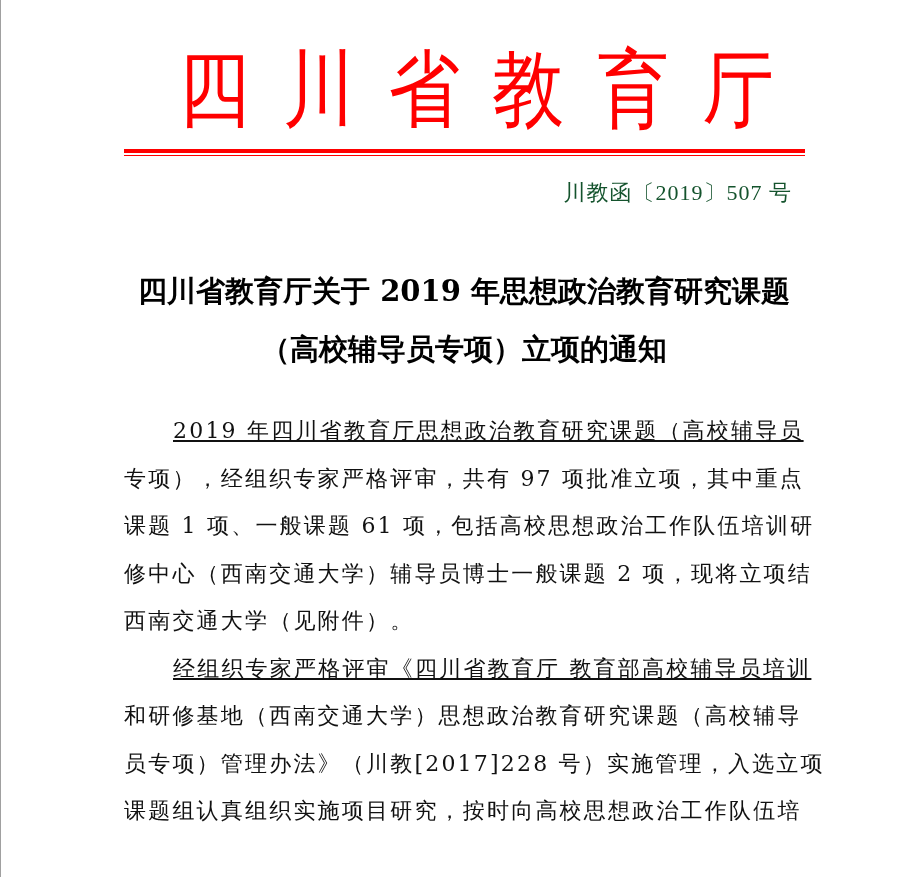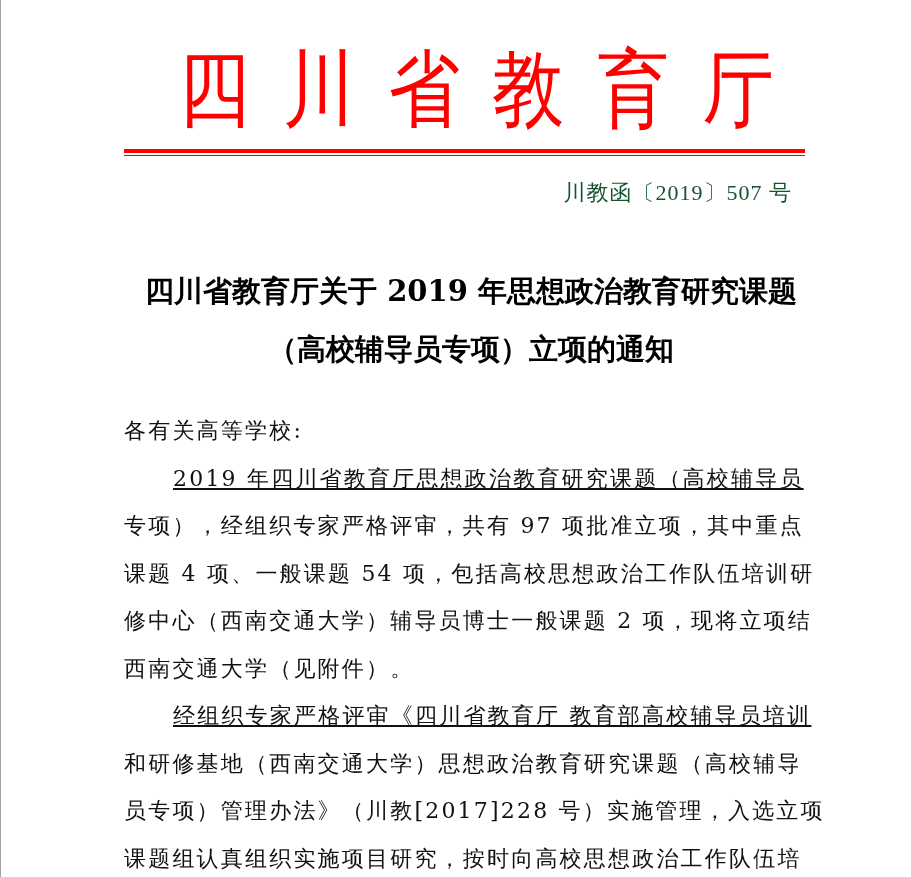--- a/index.html
+++ b/index.html
@@ -66,21 +66,21 @@
       top: 178px;
       font-family: "Liberation Serif", "DejaVu Serif", serif;
       font-size: 22px;
       line-height: 30px;
       color: #14532d;
       letter-spacing: 1px;
       white-space: nowrap;
     }
     .title {
       position: absolute;
-      left: 130px;
+      left: 123px;
       top: 262px;
       width: 680px;
       text-align: center;
       font-family: "DejaVu Serif", "Liberation Serif", serif;
       font-weight: bold;
       font-size: 29px;
       line-height: 58px;
       color: #000000;
     }
     .title-line {
@@ -131,26 +131,25 @@
   <div class="rule-thin"></div>
 
   <div class="doc-number">川教函〔2019〕507 号</div>
 
   <div class="title">
     <span class="title-line">四川省教育厅关于 2019 年思想政治教育研究课题</span>
     <span class="title-line">（高校辅导员专项）立项的通知</span>
   </div>
 
   <div class="body">
-    <span class="line last">各有关高等学校:</span>
 
     <div>
       <span class="line indent">2019 年四川省教育厅思想政治教育研究课题（高校辅导员</span>
       <span class="line">专项），经组织专家严格评审，共有 97 项批准立项，其中重点</span>
-      <span class="line">课题 4 项、一般课题 54 项，包括高校思想政治工作队伍培训研</span>
+      <span class="line">课题 1 项、一般课题 61 项，包括高校思想政治工作队伍培训研</span>
       <span class="line">修中心（西南交通大学）辅导员博士一般课题 2 项，现将立项结</span>
       <span class="line last">西南交通大学（见附件）。</span>
     </div>
 
     <div>
       <span class="line indent">经组织专家严格评审《四川省教育厅 教育部高校辅导员培训</span>
       <span class="line">和研修基地（西南交通大学）思想政治教育研究课题（高校辅导</span>
       <span class="line">员专项）管理办法》（川教[2017]228 号）实施管理，入选立项</span>
       <span class="line">课题组认真组织实施项目研究，按时向高校思想政治工作队伍培</span>
     </div>

